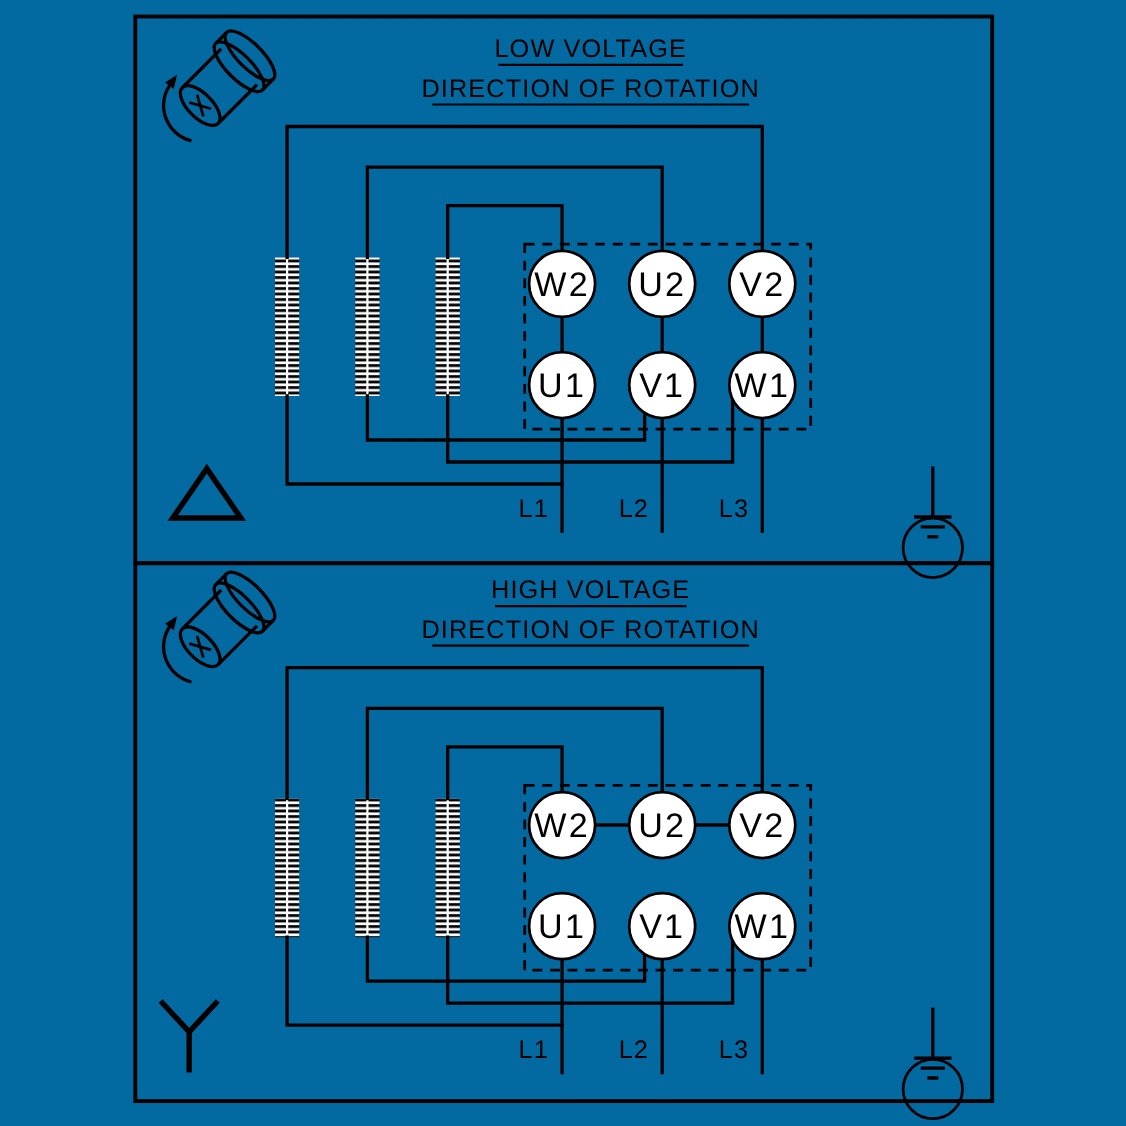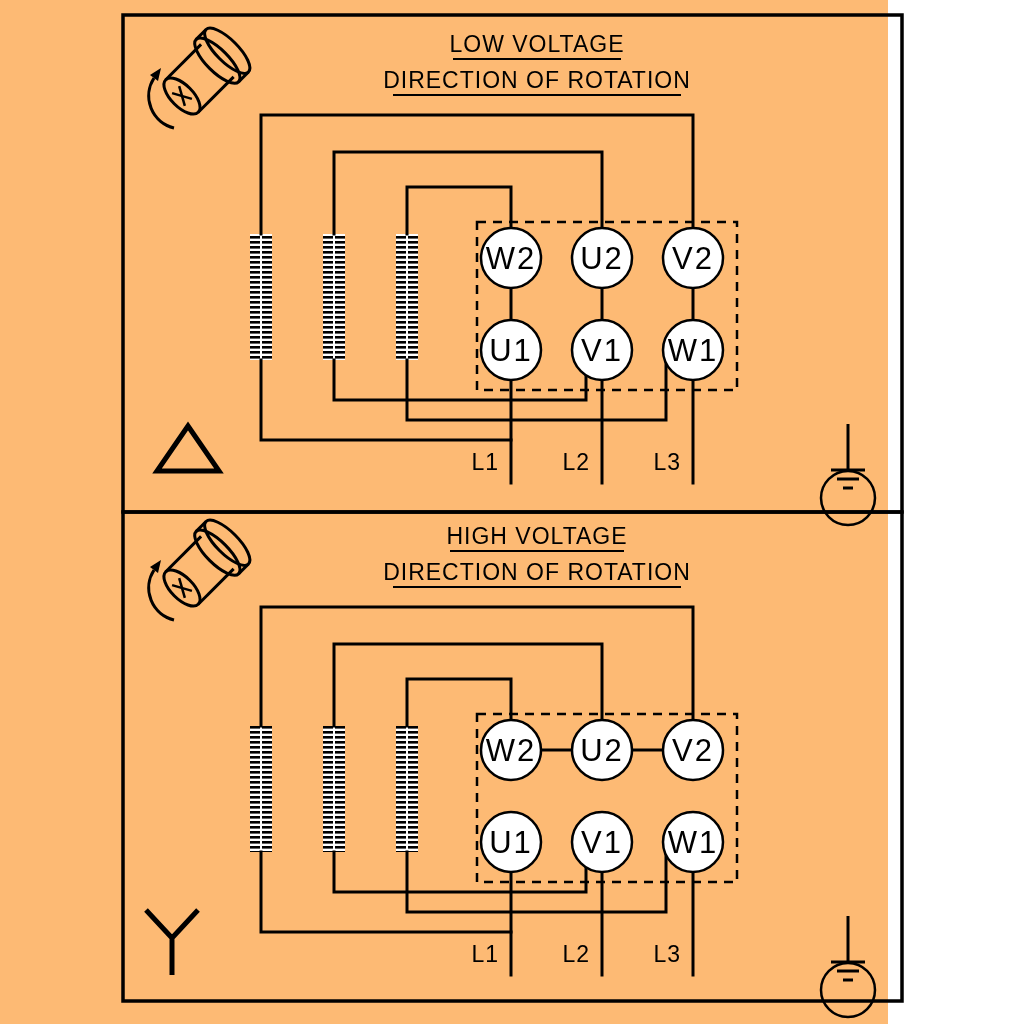--- a/index.html
+++ b/index.html
@@ -1,16 +1,16 @@
 <!DOCTYPE html>
 <html><head>
 <meta charset="utf-8">
 <style>
   html,body{margin:0;padding:0;background:#ffffff;}
-  .stage{width:888px;height:1024px;position:relative;background:#fdba74;}
+  .stage{width:1024px;height:1024px;position:relative;background:#0369a1;}
   svg{display:block;}
   svg text{fill:#000;font-family:"Liberation Sans", sans-serif;}
   .title{font-size:23px;letter-spacing:1px;text-anchor:middle;}
   .tlabel{font-size:31px;letter-spacing:2px;text-anchor:middle;}
   .llabel{font-size:23px;letter-spacing:1px;text-anchor:end;}
   .wire{stroke:#000;stroke-width:3;fill:none;stroke-linecap:square;stroke-linejoin:miter;}
   .thin{stroke:#000;stroke-width:2;fill:none;}
   .term{stroke:#000;stroke-width:2.5;fill:#ffffff;}
   .dashedbox{stroke:#000;stroke-width:2.5;fill:none;stroke-dasharray:9 7;}
   .border{stroke:#000;stroke-width:3.5;fill:none;}

